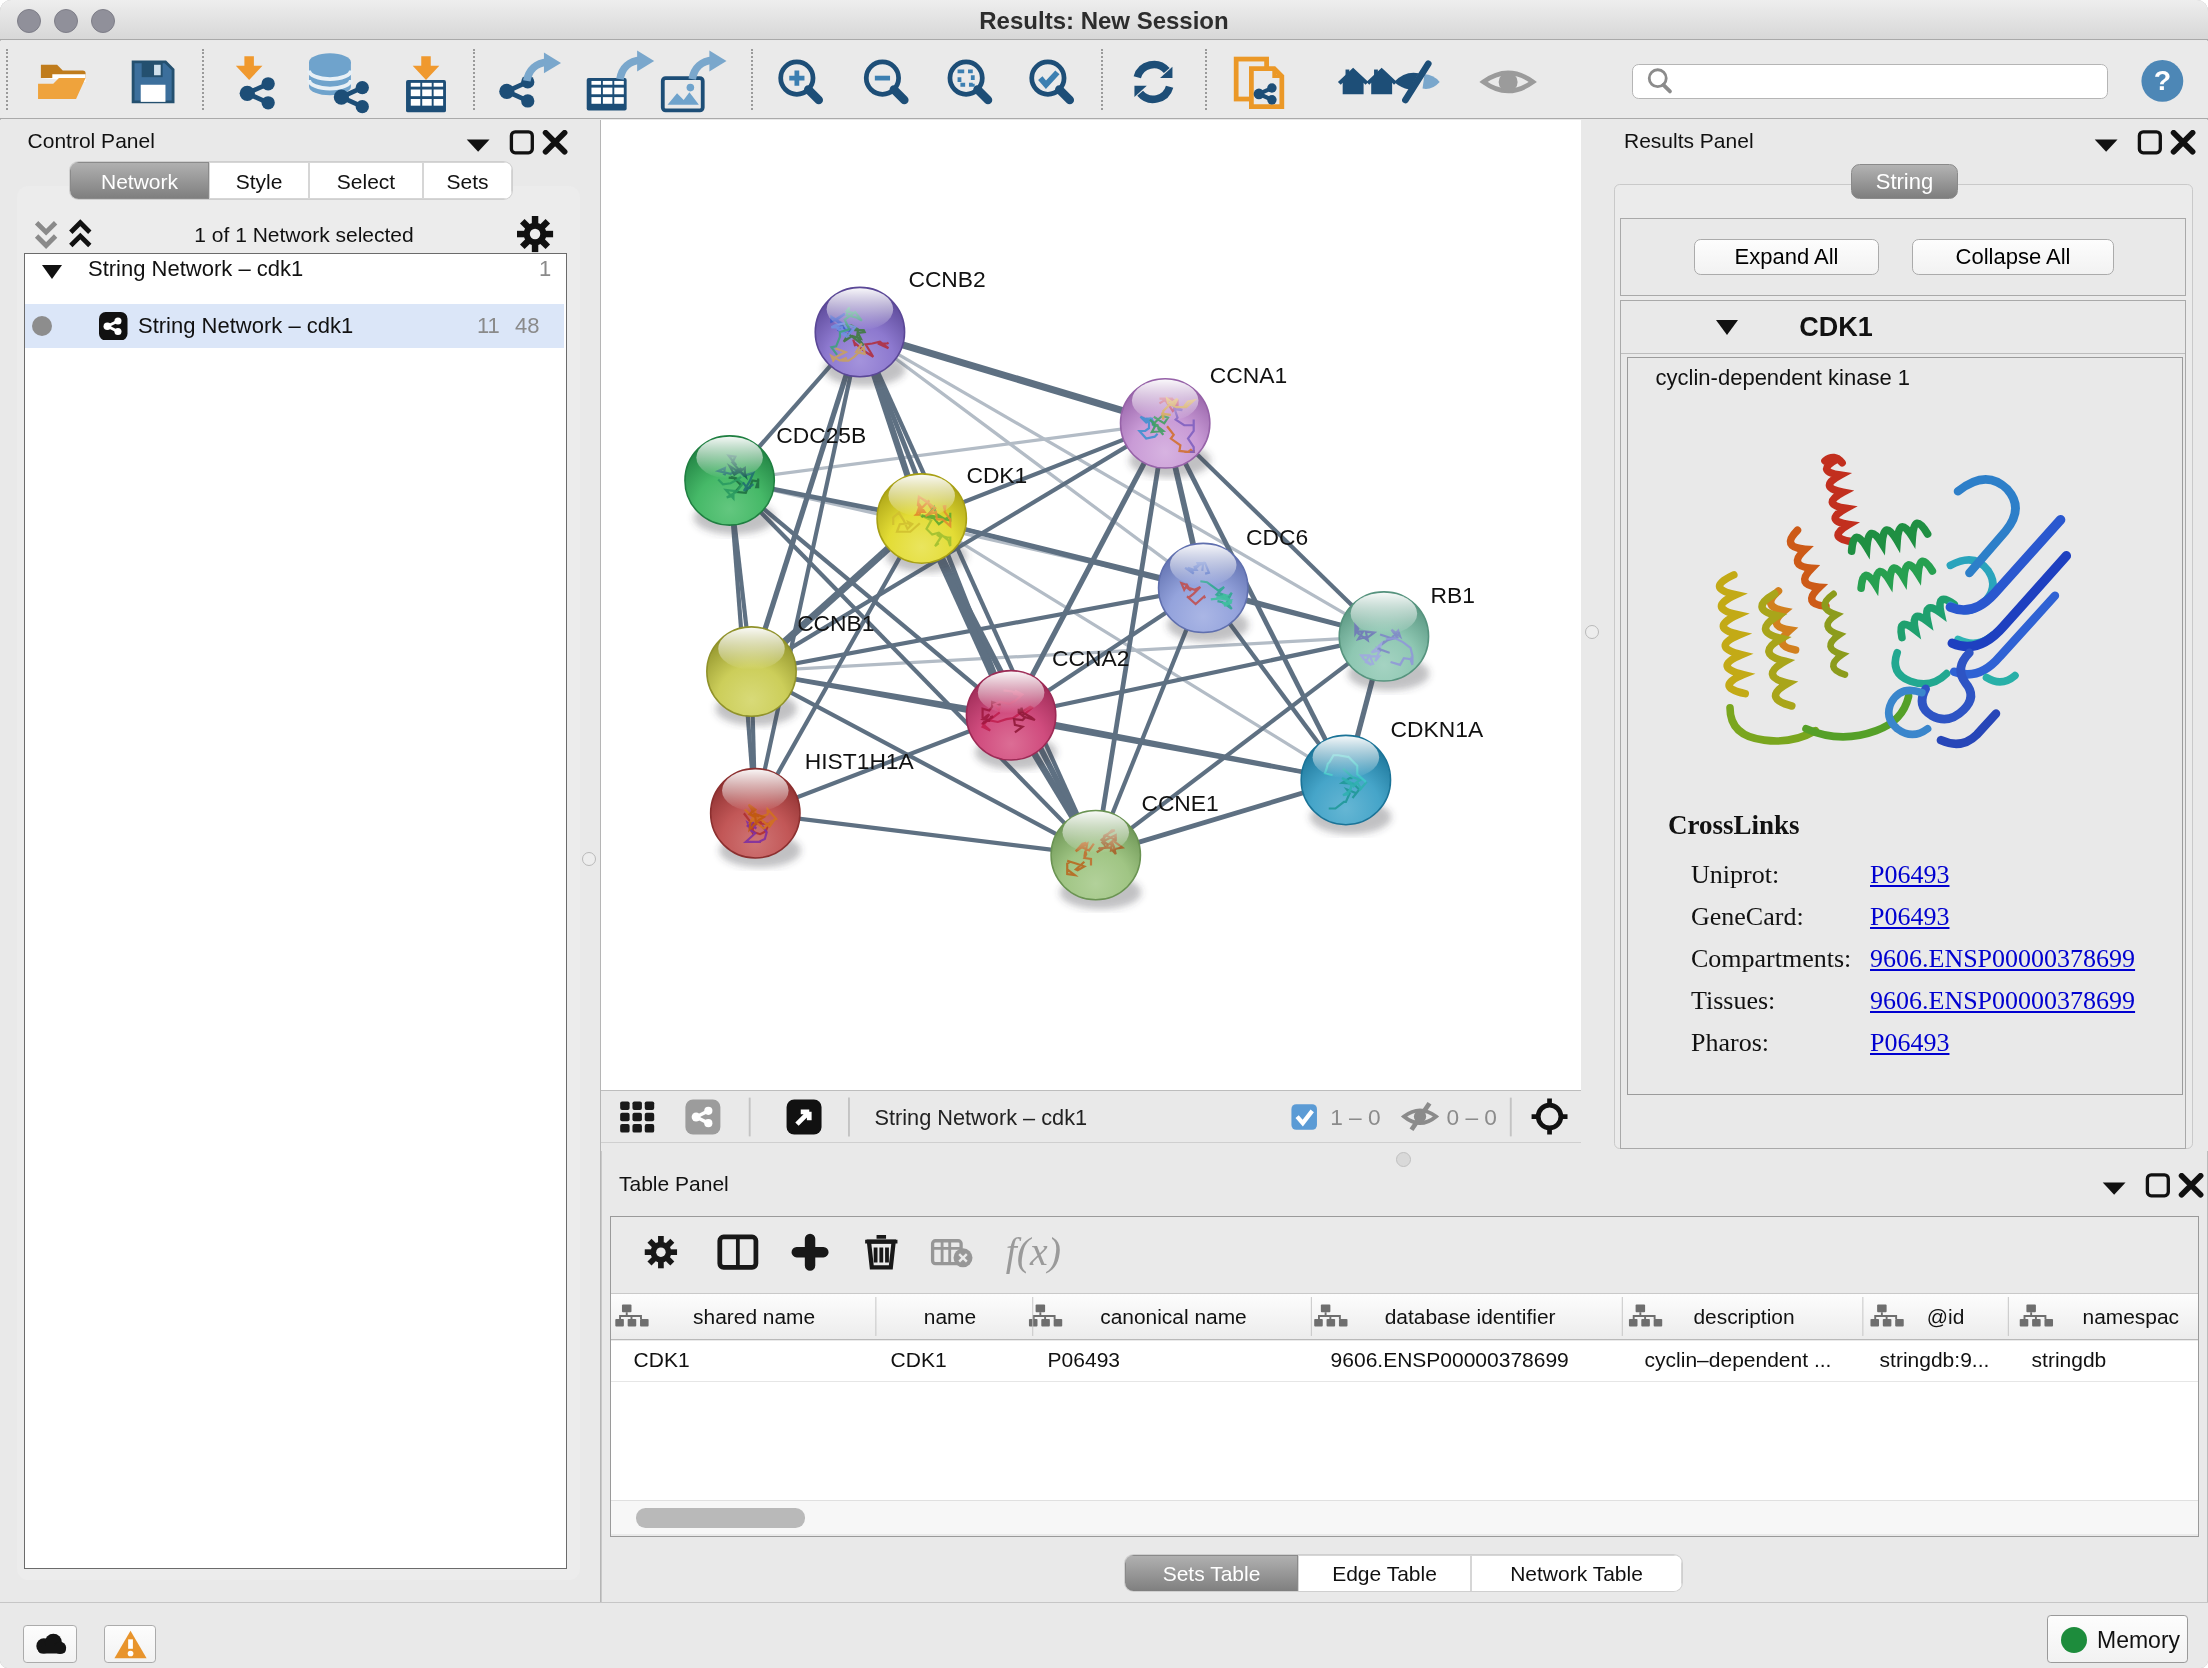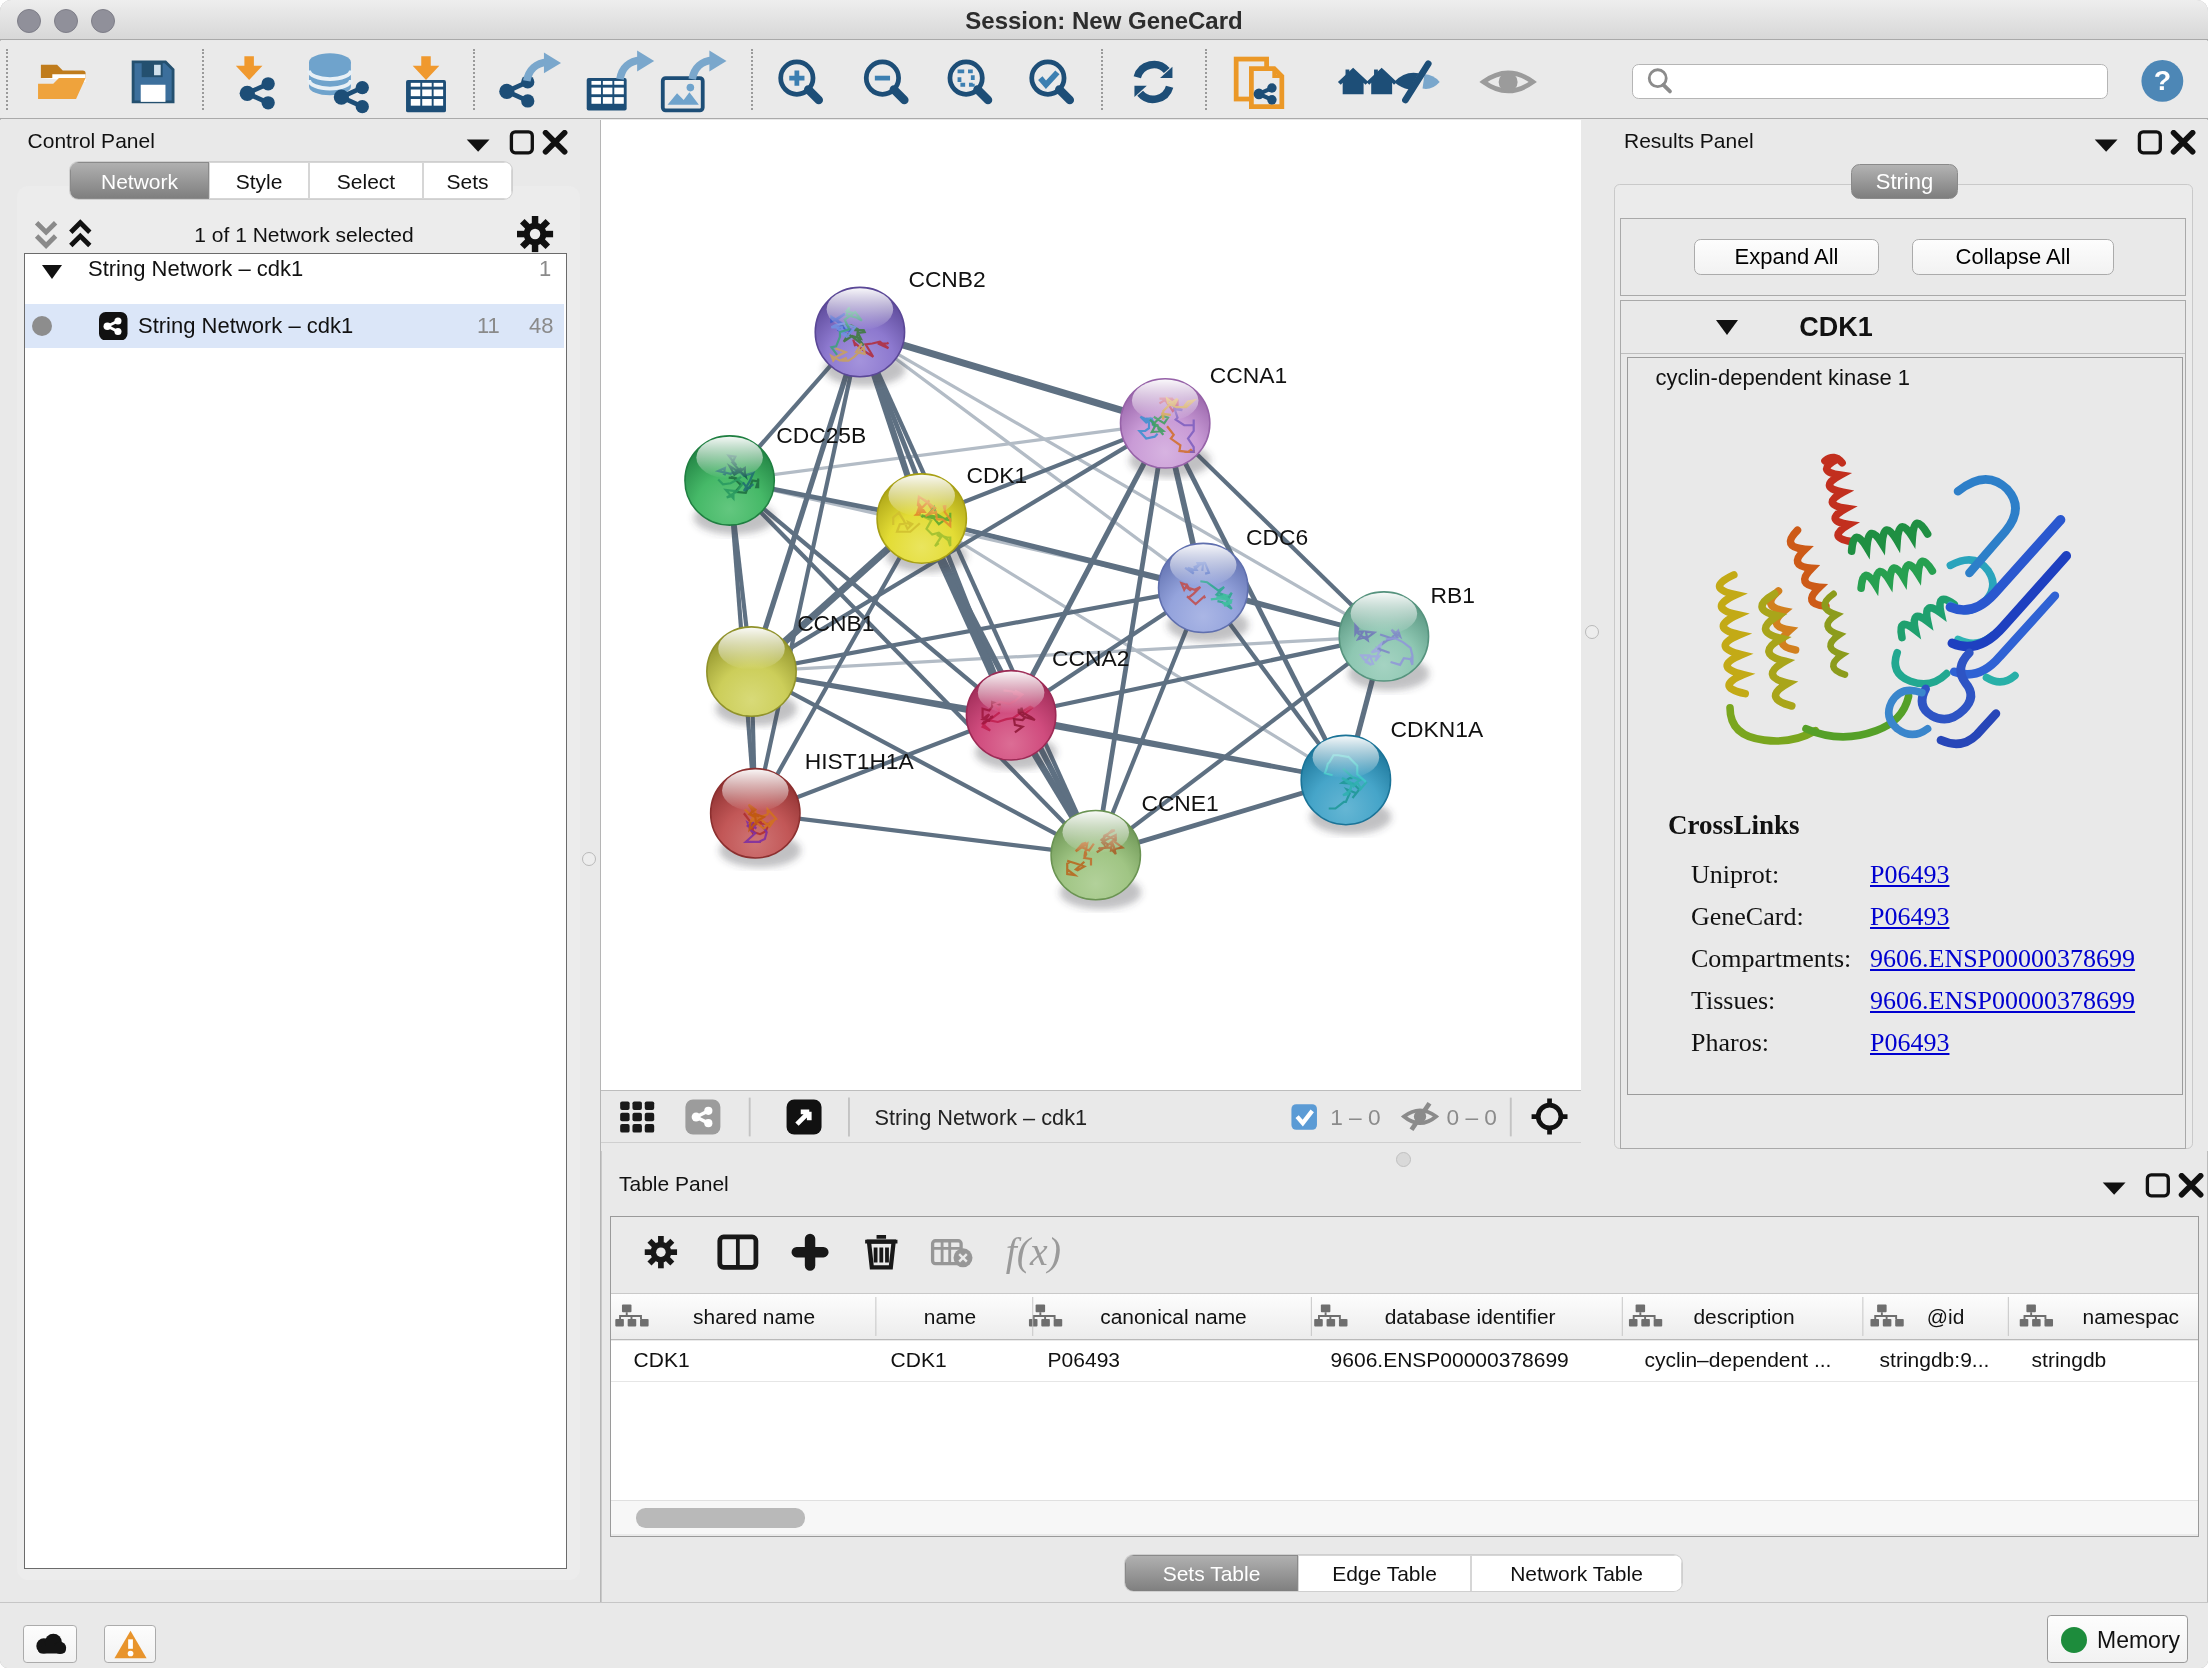--- a/index.html
+++ b/index.html
@@ -39,21 +39,21 @@
   <div class="abs" style="left:0;top:120px;width:7.6px;height:65px;background:#93a5b4;"></div>
   <div class="abs" style="left:1px;top:418px;width:5.7px;height:5.7px;border-radius:50%;background:#e8c33a;"></div>
   <div class="abs" style="left:1px;top:487px;width:5.7px;height:5.7px;border-radius:50%;background:#e8c33a;"></div>
   <div class="abs" style="left:1px;top:555px;width:5.7px;height:5.7px;border-radius:50%;background:#e8c33a;"></div>
   <div class="abs" style="left:6.7px;top:120px;width:1.9px;height:1482px;background:#9a9a9a;"></div>
 
   <div id="titlebar" class="abs">
     <div class="tl" style="left:17px;"></div>
     <div class="tl" style="left:54px;"></div>
     <div class="tl" style="left:91px;"></div>
-    <div id="wtitle">Session: New GeneCard</div>
+    <div id="wtitle">Results: New Session</div>
   </div>
 
   <div id="toolbar" class="abs">
     <svg width="2208" height="78" style="position:absolute;left:0;top:0" viewBox="0 0 2322 82">
       <defs>
         <g id="shareg">
           <path d="M-13,1 L9,-9 M-13,1 L9,11" stroke="#1d4e77" stroke-width="5" fill="none"></path>
           <circle cx="-13" cy="1" r="8" fill="#1d4e77"></circle>
             <circle cx="9" cy="-9" r="7" fill="#1d4e77"></circle>
             <circle cx="9" cy="11" r="7" fill="#1d4e77"></circle>
@@ -240,21 +240,21 @@
           <rect width="30" height="30" rx="7" fill="#111"></rect>
           <g transform="translate(15,15) scale(0.62)">
               <path d="M-10,0 L8,-9 M-10,0 L8,9" stroke="#fff" stroke-width="5"></path>
               <circle cx="-10" cy="0" r="6.5" fill="#fff"></circle>
               <circle cx="8" cy="-9" r="6" fill="#fff"></circle>
               <circle cx="8" cy="9" r="6" fill="#fff"></circle>
             </g>
         </svg>
         <div class="abs" style="left:113px;top:8.6px;font-size:22px;color:#111;">String Network – cdk1</div>
         <div class="abs" style="left:452px;top:8.6px;font-size:22px;color:#8a8a8a;">11</div>
-        <div class="abs" style="left:504px;top:8.6px;font-size:22px;color:#8a8a8a;">48</div>
+        <div class="abs" style="left:490px;top:8.6px;font-size:22px;color:#8a8a8a;">48</div>
       </div>
     </div>
   </div>
 
   <div id="canvas" class="abs">
       <svg width="980" height="970" style="position:absolute;left:0;top:0" viewBox="0 0 1030 1020">
         <defs>
           <radialGradient id="gB2" cx="0.5" cy="0.82" r="0.85">
             <stop offset="0" stop-color="#a493dc"></stop>
             <stop offset="0.45" stop-color="#8d79cf"></stop>

